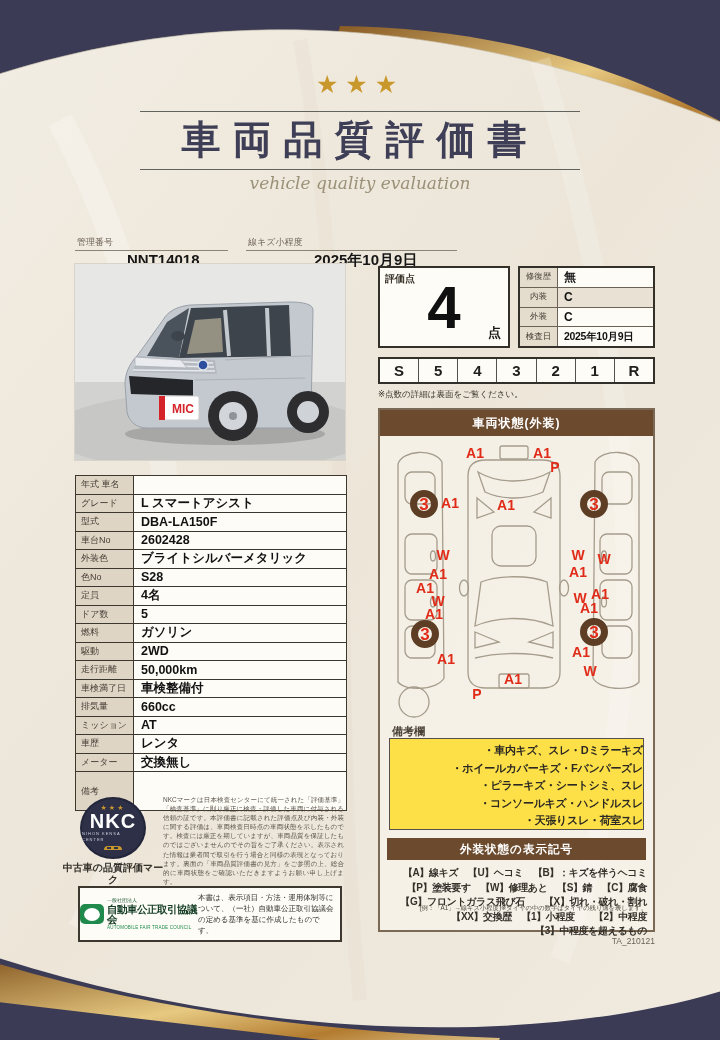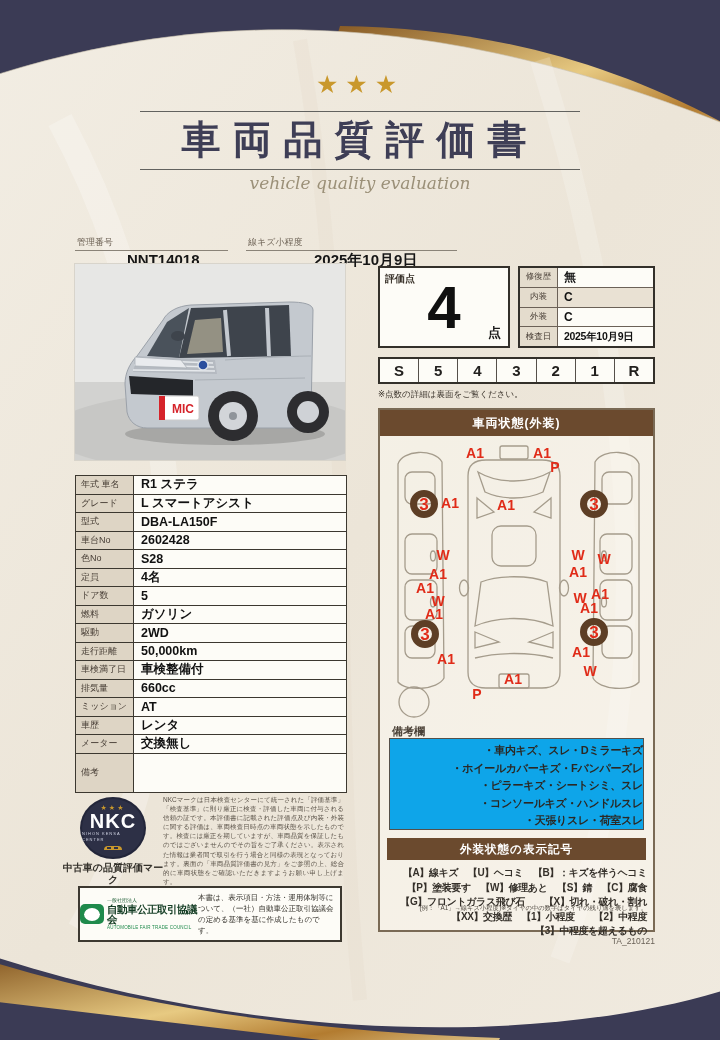--- a/index.html
+++ b/index.html
@@ -75,21 +75,21 @@
   .gcell{flex:1;border-right:1px solid #55504a;display:flex;align-items:center;justify-content:center;
          font-size:15px;font-weight:bold;color:#22201e;}
   .gcell:last-child{border-right:none;}
   .score-note{left:378px;top:389px;font-size:8.5px;color:#3a332b;}
 
   
   .panel{left:378px;top:408px;width:277px;height:524px;border:2px solid #7a6a55;background:rgba(255,253,246,0.45);box-sizing:border-box;text-align:right;}
   .panel-head{height:26px;background:#6b4a2e;color:#fff;font-size:12px;font-weight:bold;display:flex;
               align-items:center;justify-content:center;letter-spacing:1px;}
   .remarks-label{position:absolute;left:12px;top:314px;font-size:11px;font-weight:bold;color:#4a4036;}
-  .remarks-box{position:absolute;left:9px;top:328px;width:255px;height:92px;border:1px solid #55504a;background:#0ea5e9;
+  .remarks-box{position:absolute;left:9px;top:328px;width:255px;height:92px;border:1px solid #55504a;background:#fde047;
                padding:3px 0 0 6px;box-sizing:border-box;}
   .remark-line{font-size:11px;font-weight:bold;color:#2b2824;line-height:17.5px;letter-spacing:-0.3px;}
   .legend-bar{position:absolute;left:7px;top:428px;width:259px;height:22px;background:#6b4a2e;color:#fff;
               font-size:11.5px;font-weight:bold;display:flex;align-items:center;justify-content:center;letter-spacing:1px;}
   .legend-lines{position:absolute;left:10px;top:456px;width:257px;}
   .legend-line{font-size:10px;font-weight:bold;color:#35302a;line-height:14.5px;letter-spacing:-0.4px;}
   .legend-note{position:absolute;left:10px;top:494px;width:257px;font-size:6.3px;color:#4a443c;}
   .doc-code{left:0;top:936px;width:655px;text-align:right;font-size:8.5px;color:#6a6258;}
 </style>
 </head>
@@ -161,33 +161,36 @@
       <circle cx="233" cy="148" r="21" fill="#2d2d30"></circle>
       <circle cx="233" cy="148" r="11" fill="#cfd2d6"></circle>
       <path d="M150,96 C180,94 220,92 236,92" stroke="#aab0b6" stroke-width="1" fill="none"></path>
       <path d="M120,116 L230,114" stroke="#aab0b6" stroke-width="1" fill="none"></path>
     </svg>
   </div>
 
   <div class="abs vtable" id="vehicle-table">
       <div class="vrow">
         <div class="vlabel">年式 車名</div>
-        <div class="vvalue">R1 ステラ</div>
       </div>
       <div class="vrow">
         <div class="vlabel">グレード</div>
         <div class="vvalue">L スマートアシスト</div>
       </div>
       <div class="vrow">
         <div class="vlabel">型式</div>
         <div class="vvalue">DBA-LA150F</div>
       </div>
       <div class="vrow">
         <div class="vlabel">車台No</div>
         <div class="vvalue">2602428</div>
+      </div>
+      <div class="vrow">
+        <div class="vlabel">外装色</div>
+        <div class="vvalue">ブライトシルバーメタリック</div>
       </div>
       <div class="vrow">
         <div class="vlabel">色No</div>
         <div class="vvalue">S28</div>
       </div>
       <div class="vrow">
         <div class="vlabel">定員</div>
         <div class="vvalue">4名</div>
       </div>
       <div class="vrow">

